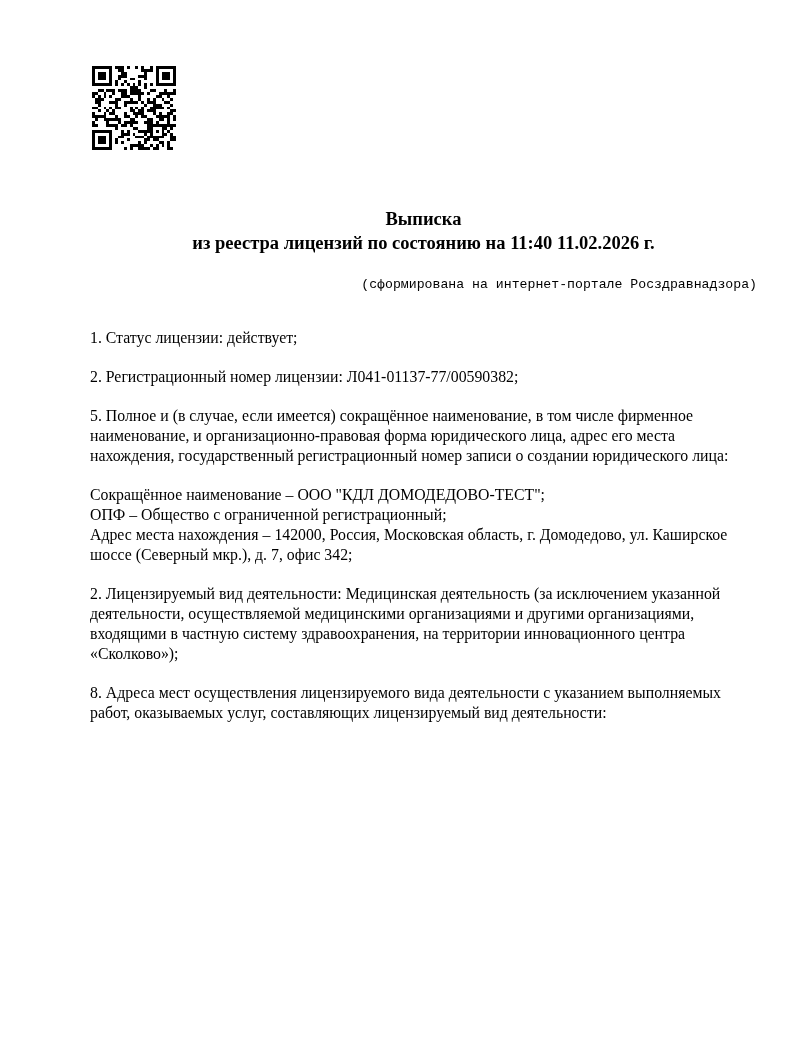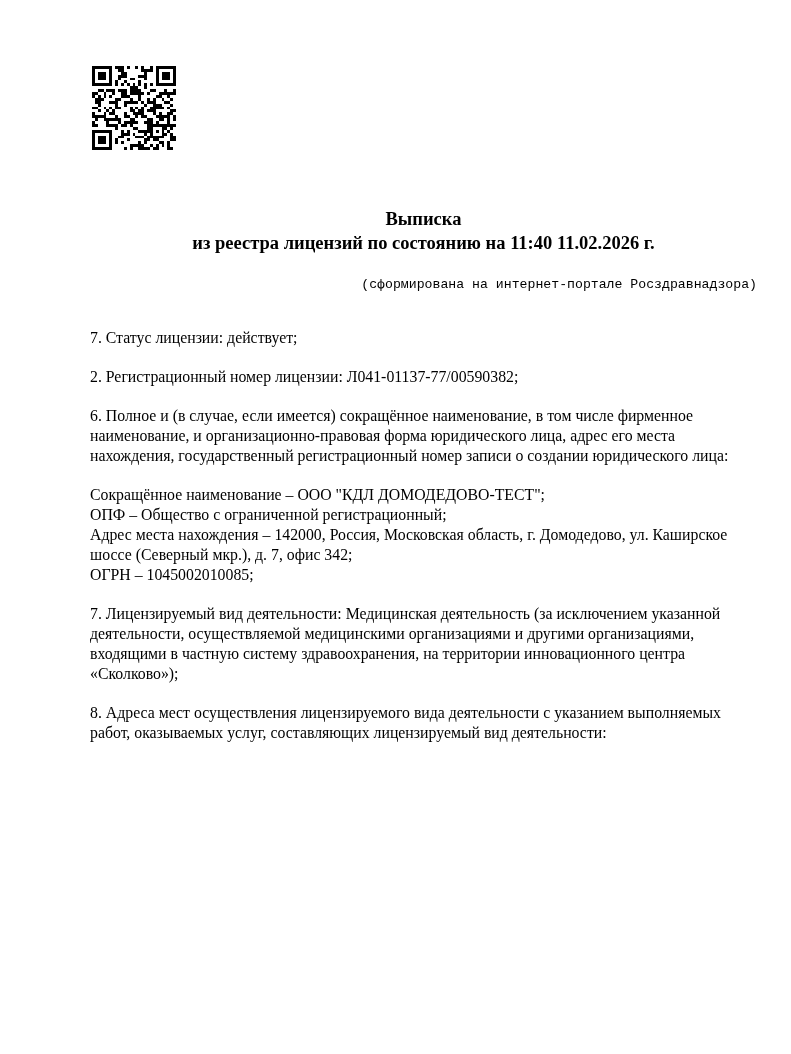--- a/index.html
+++ b/index.html
@@ -459,29 +459,28 @@
   <div class="content">
 
     <div class="title-block">
       <div>Выписка</div>
       <div>из реестра лицензий по состоянию на 11:40 11.02.2026 г.</div>
     </div>
 
     <div class="note">(сформирована на интернет-портале Росздравнадзора)</div>
 
     <div class="doc-body">
-      <p>7. Статус лицензии: действует;</p>
+      <p>1. Статус лицензии: действует;</p>
       <p>2. Регистрационный номер лицензии: Л041-01137-77/00590382;</p>
-      <p>6. Полное и (в случае, если имеется) сокращённое наименование, в том числе фирменное наименование, и организационно-правовая форма юридического лица, адрес его места нахождения, государственный регистрационный номер записи о создании юридического лица:</p>
+      <p>5. Полное и (в случае, если имеется) сокращённое наименование, в том числе фирменное наименование, и организационно-правовая форма юридического лица, адрес его места нахождения, государственный регистрационный номер записи о создании юридического лица:</p>
 
       <div class="entity-block">
         <div>Сокращённое наименование – ООО "КДЛ ДОМОДЕДОВО-ТЕСТ";</div>
         <div>ОПФ – Общество с ограниченной регистрационный;</div>
         <div>Адрес места нахождения – 142000, Россия, Московская область, г. Домодедово, ул. Каширское шоссе (Северный мкр.), д. 7, офис 342;</div>
-        <div>ОГРН – 1045002010085;</div>
       </div>
 
-      <p>7. Лицензируемый вид деятельности: Медицинская деятельность (за исключением указанной деятельности, осуществляемой медицинскими организациями и другими организациями, входящими в частную систему здравоохранения, на территории инновационного центра «Сколково»);</p>
+      <p>2. Лицензируемый вид деятельности: Медицинская деятельность (за исключением указанной деятельности, осуществляемой медицинскими организациями и другими организациями, входящими в частную систему здравоохранения, на территории инновационного центра «Сколково»);</p>
       <p>8. Адреса мест осуществления лицензируемого вида деятельности с указанием выполняемых работ, оказываемых услуг, составляющих лицензируемый вид деятельности:</p>
     </div>
 
   </div>
 </div>
 
 </body></html>

